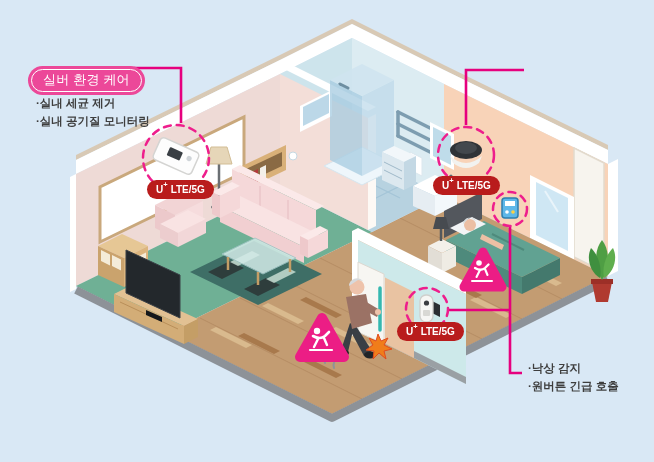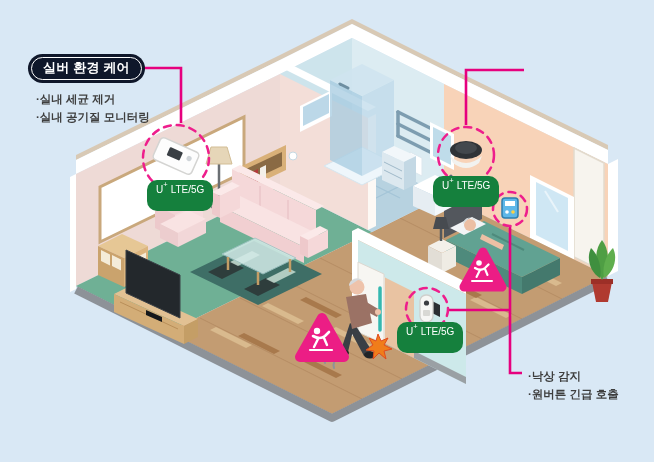--- a/index.html
+++ b/index.html
@@ -3,32 +3,32 @@
 <meta charset="utf-8">
 <style>
   html,body{margin:0;padding:0;}
   body{background:#d9e8f5;}
   .stage{position:relative;width:654px;height:462px;background:#d9e8f5;overflow:hidden;
          font-family:"Liberation Sans","DejaVu Sans",sans-serif;}
   svg.scene{position:absolute;left:0;top:0;}
 
   
   .callout{position:absolute;}
-  .pill{position:relative;display:inline-block;background:#0f172a;color:#fff;
-        font-size:13px;font-weight:bold;padding:5px 15px 6px;border-radius:16px;
-        white-space:nowrap;letter-spacing:.2px;}
+  .pill{position:relative;display:inline-block;background:#ec4899;color:#fff;
+        font-size:13px;font-weight:normal;padding:5px 15px 6px;border-radius:16px;
+        white-space:nowrap;letter-spacing:.2px;margin-top:12px;}
   .pill::before{content:"";position:absolute;inset:3px;border:1.6px solid #fff;
         border-radius:12px;pointer-events:none;}
-  .bullets{margin-top:8px;margin-left:8px;font-size:11.5px;font-weight:600;
+  .bullets{margin-left:8px;font-size:11.5px;font-weight:600;
         color:#3e3e3e;line-height:1.55;white-space:nowrap;}
   .bullets .indent{padding-left:7px;}
 
   
-  .lte-badge{position:absolute;background:#15803d;color:#fff;border-radius:10px;
-        padding:3px 9px 16px;font-size:10px;font-weight:normal;line-height:1;white-space:nowrap;}
+  .lte-badge{position:absolute;background:#b91c1c;color:#fff;border-radius:10px;
+        padding:3px 9px 4px;font-size:10px;font-weight:bold;line-height:1;white-space:nowrap;}
   .lte-badge sup{font-size:7.5px;position:relative;top:-2px;}
   .lte-badge .net{margin-left:3px;}
 </style>
 </head>
 <body>
 
 <div class="stage">
 
 <svg class="scene" width="654" height="462" viewBox="0 0 654 462">
 

